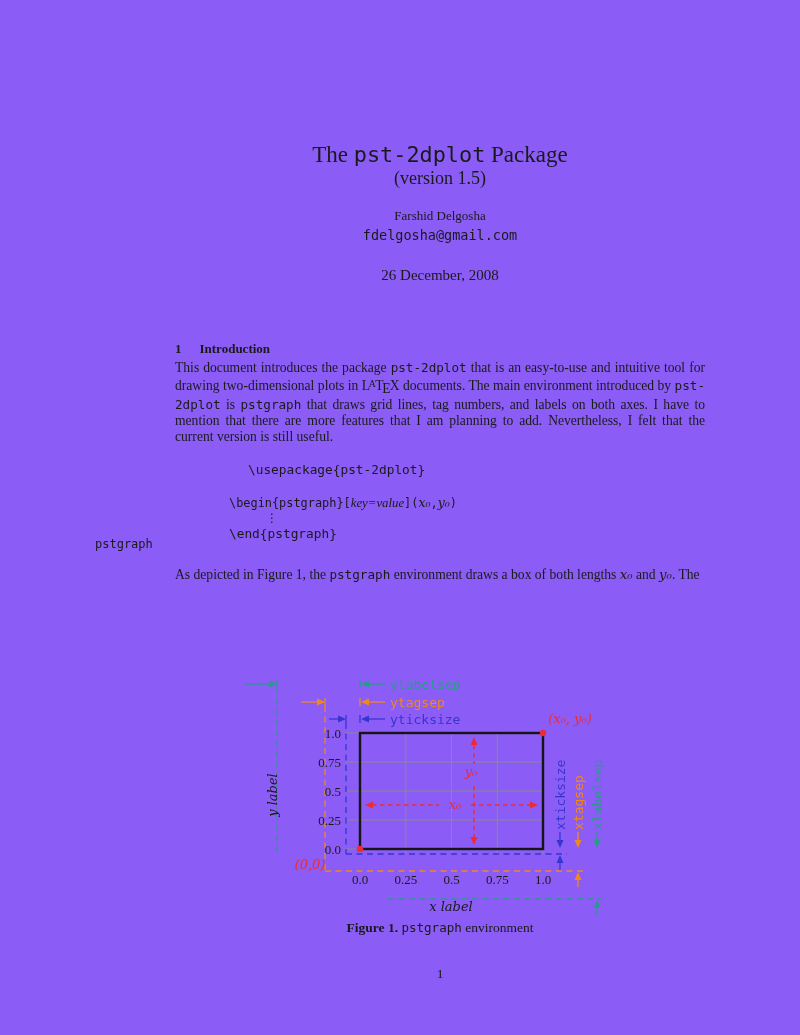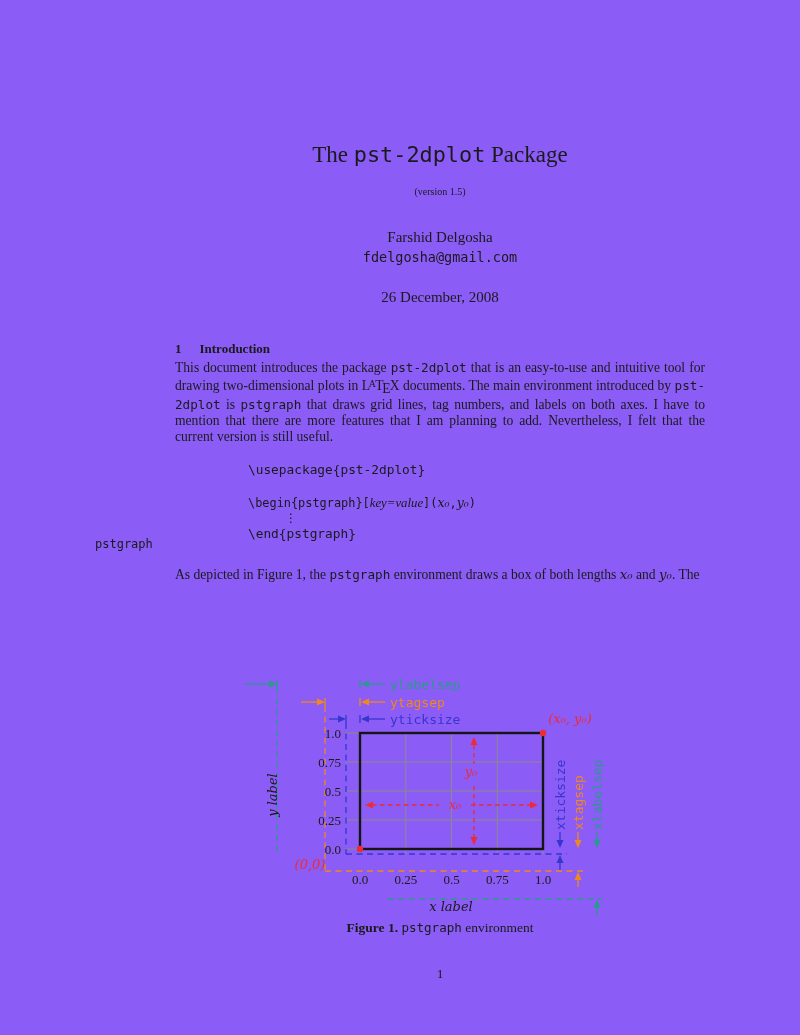--- a/index.html
+++ b/index.html
@@ -11,36 +11,36 @@
   .seg-italic{font-style:italic;}
   .seg-math{font-style:italic;font-family:"DejaVu Serif",serif;font-size:0.98em;}
   .seg-bold{font-weight:bold;}
   .latex-logo span{display:inline-block;}
   .latex-a{font-size:0.72em;vertical-align:0.28em;margin:0 -0.05em 0 -0.15em;}
   .latex-e{vertical-align:-0.21em;margin:0 -0.06em 0 -0.1em;}
 
   .title-block{position:absolute;left:175px;top:142px;width:530px;text-align:center;}
   .doc-title{font-size:23px;line-height:26px;}
   .doc-title .seg-mono{font-size:0.95em;}
-  .doc-version{font-size:10px;margin-top:15px;line-height:18px;}
-  .doc-author{font-size:15px;margin-top:28px;line-height:17px;}
+  .doc-version{font-size:18px;margin-top:1px;line-height:18px;}
+  .doc-author{font-size:13px;margin-top:20px;line-height:17px;}
   .doc-email{font-size:13.5px;margin-top:3px;line-height:17px;}
   .doc-date{font-size:15px;margin-top:22px;line-height:18px;}
 
   .margin-note{position:absolute;left:95px;top:537px;font-size:12px;}
 
   .content{position:absolute;left:175px;top:330px;width:530px;font-size:13.6px;line-height:16px;}
   h2.section{margin:8px 0 0 0;font-size:13px;line-height:22px;font-weight:bold;}
   .sec-num{margin-right:18px;}
   .para{margin:0;}
   .p1{text-align:justify;}
   .p2{margin-top:8px;text-indent:20px;}
   .code1{margin-top:17px;margin-left:73px;font-size:12.8px;line-height:16px;}
   .p3{margin-top:19px;text-indent:20px;}
-  .codeblock{margin-top:17px;margin-left:73px;font-size:12.8px;line-height:16px;}
+  .codeblock{margin-top:17px;margin-left:54px;font-size:12.8px;line-height:16px;}
   .code-dots{margin-left:37px;font-size:12px;line-height:15px;font-family:"DejaVu Sans",sans-serif;color:#1a1a1a;}
   .p4{margin-top:25px;text-align:justify;}
 
   .figure-svg{position:absolute;left:237px;top:672px;}
   .svg-mono{font-family:"DejaVu Sans Mono",monospace;font-size:13px;}
   .svg-serif{font-family:"Liberation Serif",serif;font-size:13px;}
   .svg-math{font-family:"DejaVu Serif",serif;font-style:italic;font-size:13px;}
 
   .caption{position:absolute;left:175px;top:920px;width:530px;text-align:center;font-size:13.5px;}
   .page-number{position:absolute;left:175px;top:966px;width:530px;text-align:center;font-size:13.5px;}

